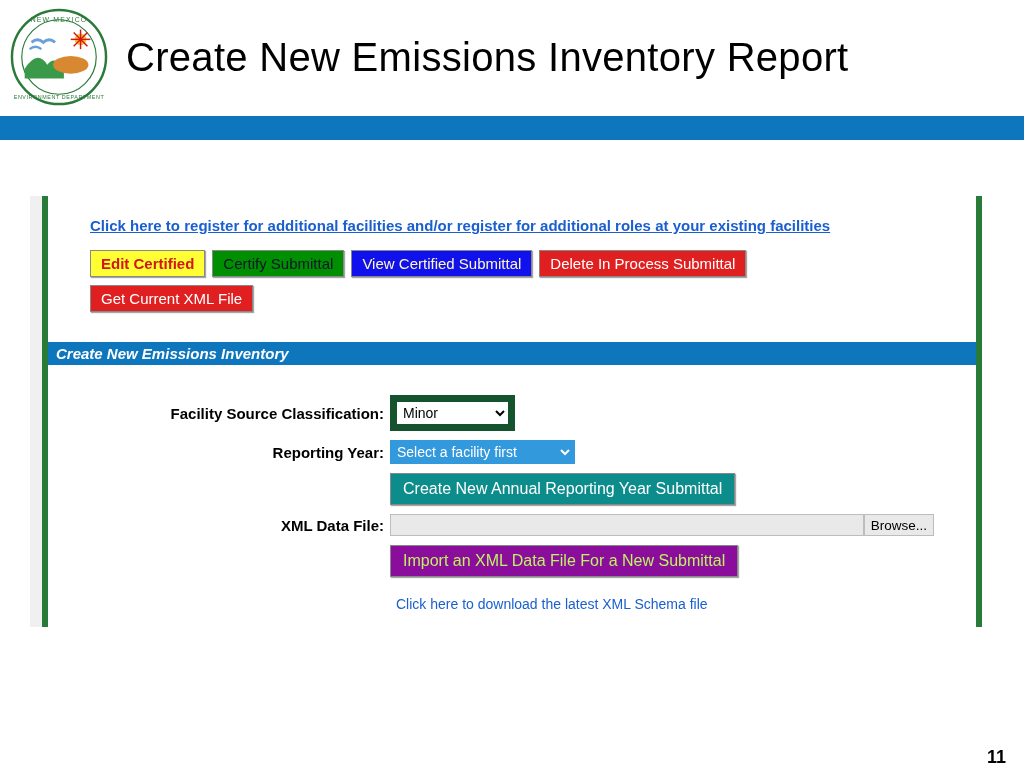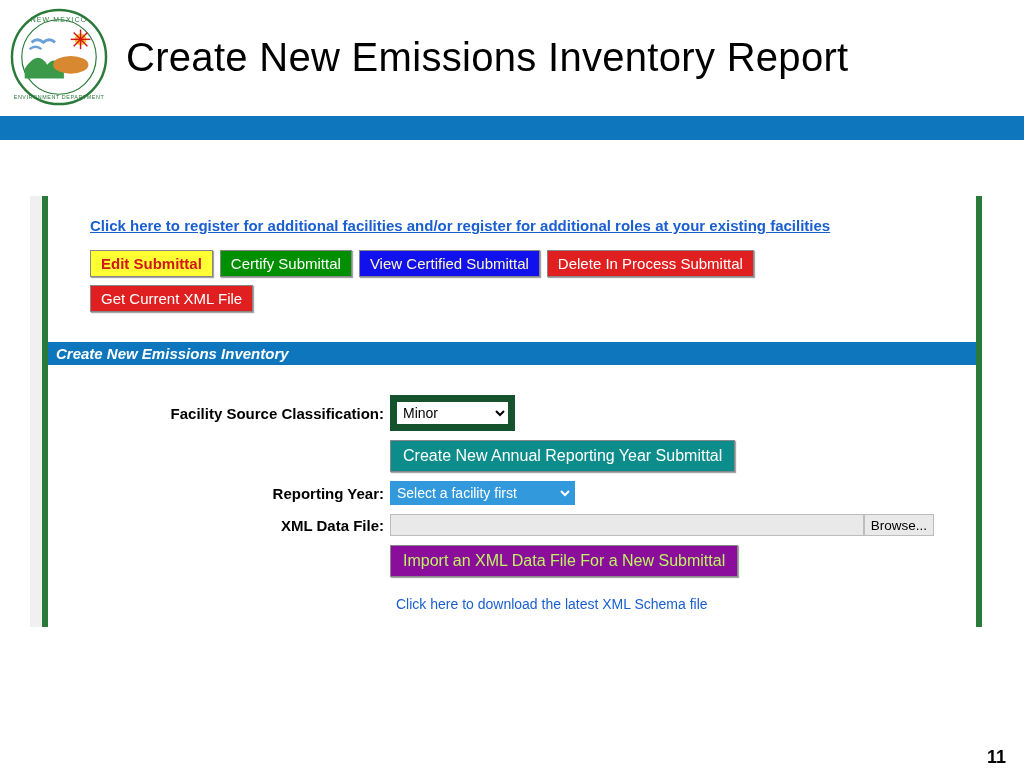--- a/index.html
+++ b/index.html
@@ -68,21 +68,21 @@
   .btn {
     display: inline-block;
     padding: 4px 10px;
     font-size: 15px;
     border: 1px solid #888;
     cursor: pointer;
     box-shadow: 1px 1px 1px rgba(0,0,0,0.35);
     font-family: Arial, sans-serif;
   }
   .btn-yellow { background: #ffff33; color: #d01818; font-weight: bold; border-color:#888; }
-  .btn-green  { background: #008f00; color: #ffffff; text-align: center; }
+  .btn-green  { background: #008f00; color: #0f172a; text-align: center; }
   .btn-blue   { background: #1111ee; color: #fef9c3; }
   .btn-red    { background: #e02020; color: #fff; }
   .btn-teal   { background: #0d8c8c; color: #fff; font-size: 16px; padding: 6px 12px; }
   .btn-purple { background: #8a0d9b; color: #bef264; font-size: 16px; padding: 6px 12px; }
 
   .section-header {
     background: #0e76bc;
     color: #fff;
     font-style: italic;
     font-weight: bold;
@@ -190,21 +190,21 @@
   <h1 class="page-title">Create New Emissions Inventory Report</h1>
 </div>
 
 <div class="blue-bar"></div>
 
 <div class="content-wrap">
 
   <a class="top-link">Click here to register for additional facilities and/or register for additional roles at your existing facilities</a>
 
   <div class="btn-row">
-    <span class="btn btn-yellow">Edit Submittal</span>
+    <span class="btn btn-yellow">Edit Certified</span>
     <span class="btn btn-green">Certify Submittal</span>
     <span class="btn btn-blue">View Certified Submittal</span>
     <span class="btn btn-red">Delete In Process Submittal</span>
   </div>
   <div class="btn-row">
     <span class="btn btn-red">Get Current XML File</span>
   </div>
 
   <div class="section-header">Create New Emissions Inventory</div>
 
@@ -214,35 +214,35 @@
       <div class="form-label">Facility Source Classification:</div>
       <div class="form-field">
         <select class="sel-minor">
           <option>Minor</option>
         </select>
       </div>
     </div>
 
 
     <div class="form-row">
-      <div class="form-label"></div>
-      <div class="form-field">
-        <span class="btn btn-teal">Create New Annual Reporting Year Submittal</span>
-      </div>
-    </div>
-
-    <div class="form-row">
       <div class="form-label">Reporting Year:</div>
       <div class="form-field">
         <select class="sel-year" style="background:#3399dd;color:#fff;font-size:14px;">
           <option>Select a facility first</option>
         </select>
       </div>
     </div>
 
+    <div class="form-row">
+      <div class="form-label"></div>
+      <div class="form-field">
+        <span class="btn btn-teal">Create New Annual Reporting Year Submittal</span>
+      </div>
+    </div>
+
 
     <div class="form-row file-row">
       <div class="form-label">XML Data File:</div>
       <div class="form-field">
         <div class="file-input-box"></div>
         <div class="browse-btn">Browse...</div>
       </div>
     </div>
 
     <div class="form-row">

